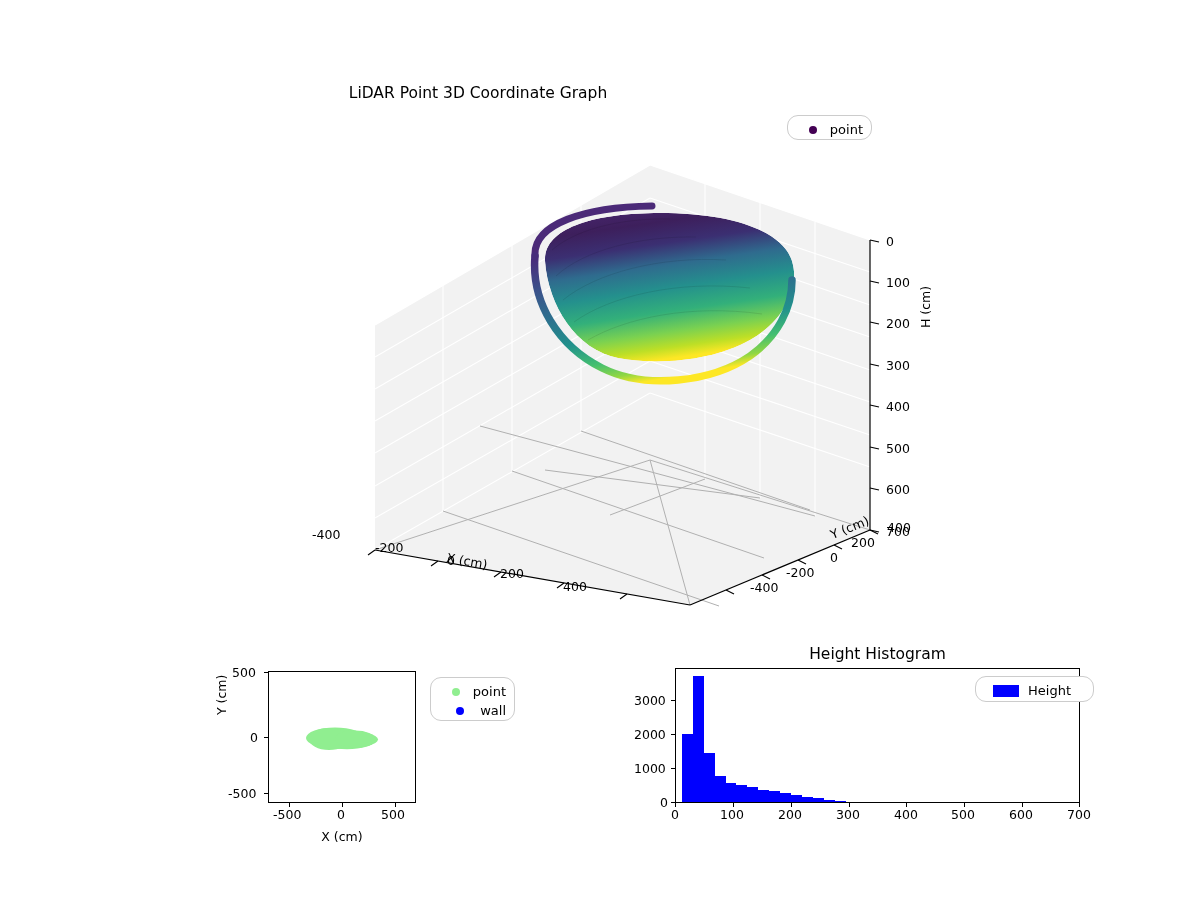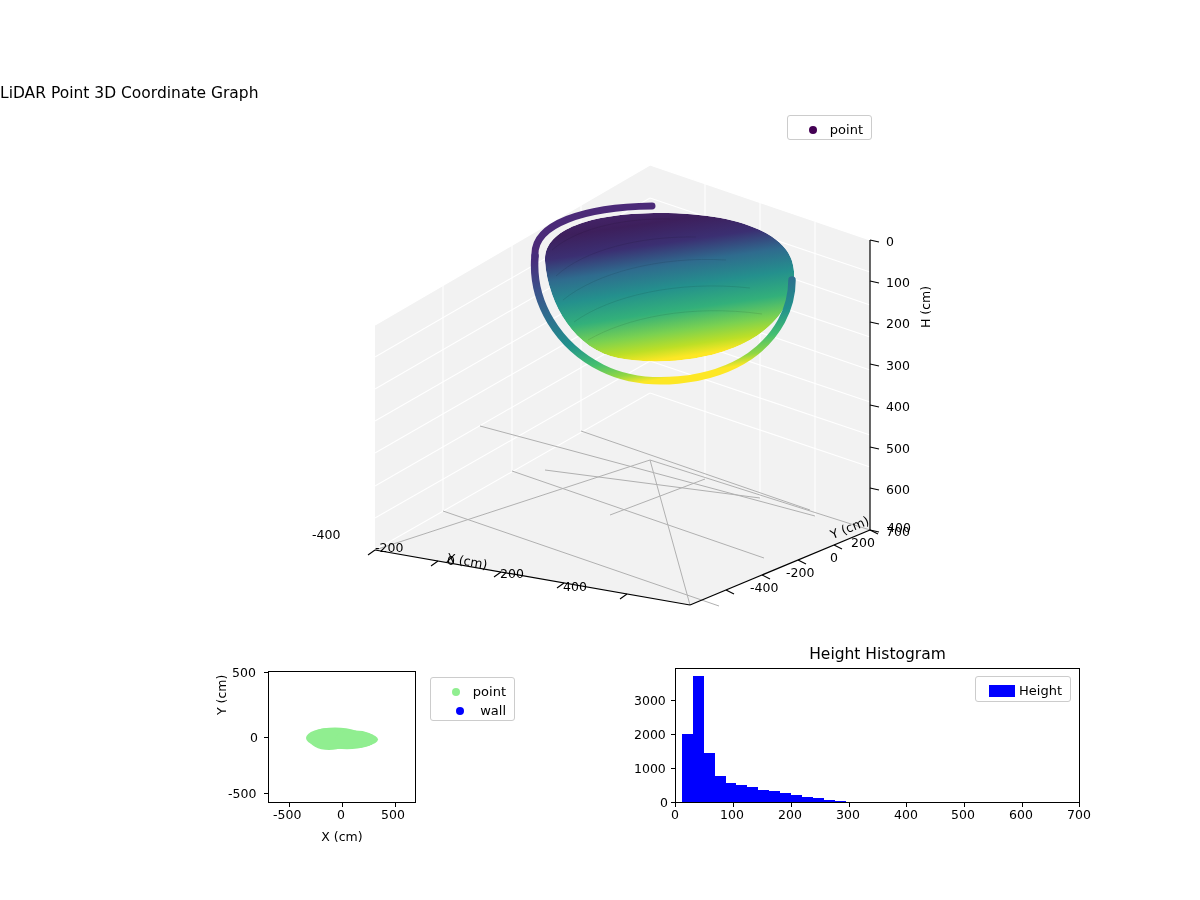--- a/index.html
+++ b/index.html
@@ -18,42 +18,42 @@
   .figure {
     position: absolute;
     left: 0; top: 0;
     width: 1200px; height: 900px;
   }
   .abs { position: absolute; }
 
   
   .title-3d {
     left: 0; top: 84px; width: 956px;
-    text-align: left;
+    text-align: center;
     font-size: 15.5px;
     color: #000;
     white-space: nowrap;
   }
   .title-2d {
     left: 210px; top: 645px;
     font-size: 15.5px;
     white-space: nowrap;
   }
   .title-hist {
     left: 675px; top: 645px; width: 405px;
     text-align: center;
     font-size: 15.5px;
     white-space: nowrap;
   }
 
   
   .legend {
     background: #ffffff;
     border: 1px solid #cccccc;
-    border-radius: 3px;
+    border-radius: 11px;
     box-sizing: border-box;
     padding: 4px 8px;
   }
   .legend-row {
     display: flex;
     align-items: center;
     height: 19px;
     white-space: nowrap;
   }
   .legend-label { font-size: 13px; color: #000; }
@@ -407,21 +407,21 @@
   <span class="tickhist" style="left:1067px; top:807px;">700</span>
   <span class="ticklinev" style="left:675px; top:803px;"></span>
   <span class="ticklinev" style="left:733px; top:803px;"></span>
   <span class="ticklinev" style="left:791px; top:803px;"></span>
   <span class="ticklinev" style="left:849px; top:803px;"></span>
   <span class="ticklinev" style="left:906px; top:803px;"></span>
   <span class="ticklinev" style="left:964px; top:803px;"></span>
   <span class="ticklinev" style="left:1022px; top:803px;"></span>
   <span class="ticklinev" style="left:1079px; top:803px;"></span>
 
-  <div class="abs legend" id="legendhist" style="left:975px; top:676px; width:96px; height:26px;">
+  <div class="abs legend" id="legendhist" style="left:975px; top:676px; width:119px; height:26px;">
     <div class="legend-row">
       <span class="legend-marker-cell">
         <span class="legend-patch" style="background:#0000ff;"></span>
       </span>
       <span class="legend-label">Height</span>
     </div>
   </div>
 
 </div>
 

